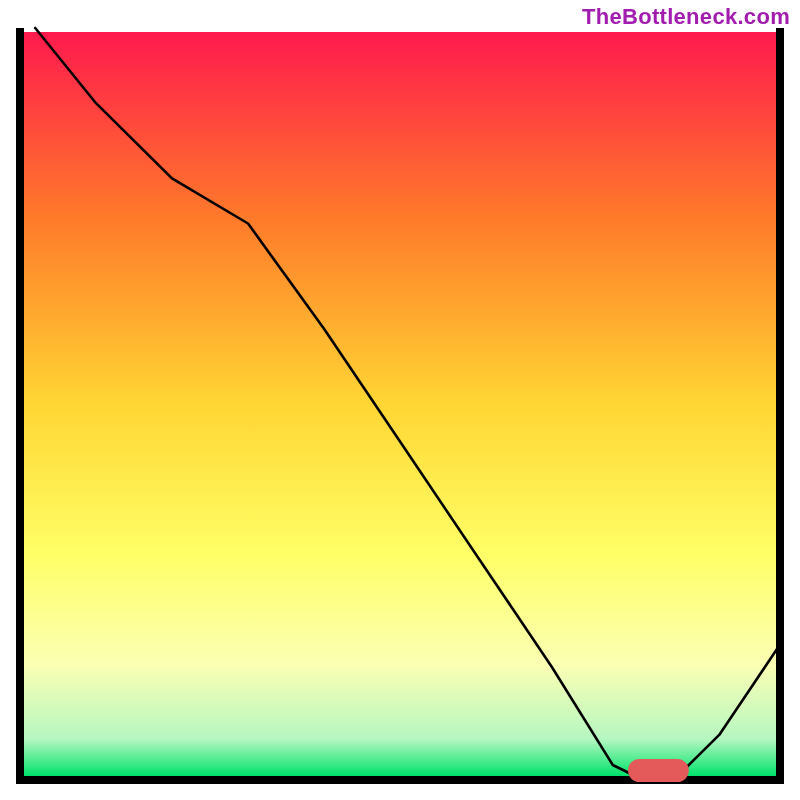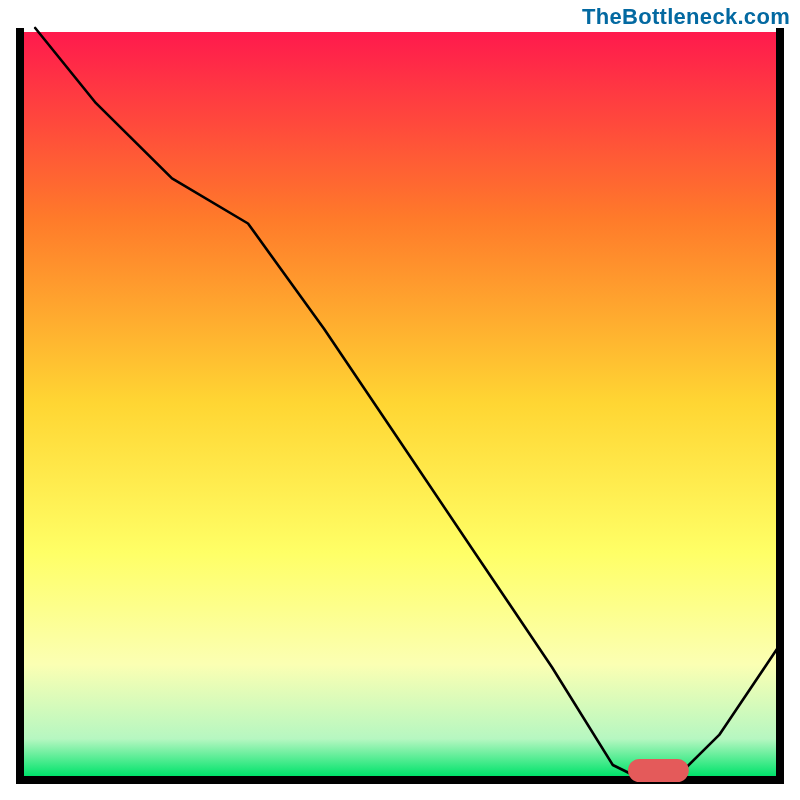--- a/index.html
+++ b/index.html
@@ -13,21 +13,21 @@
   }
   .chart-wrap {
     position: relative;
     width: 800px;
     height: 800px;
   }
   .watermark {
     position: absolute;
     top: 4px;
     right: 10px;
-    color: #0369a1;
+    color: #a21caf;
     font-size: 22px;
     font-weight: 600;
     letter-spacing: 0.3px;
     user-select: none;
   }
   svg {
     display: block;
   }
 </style>
 </head>

